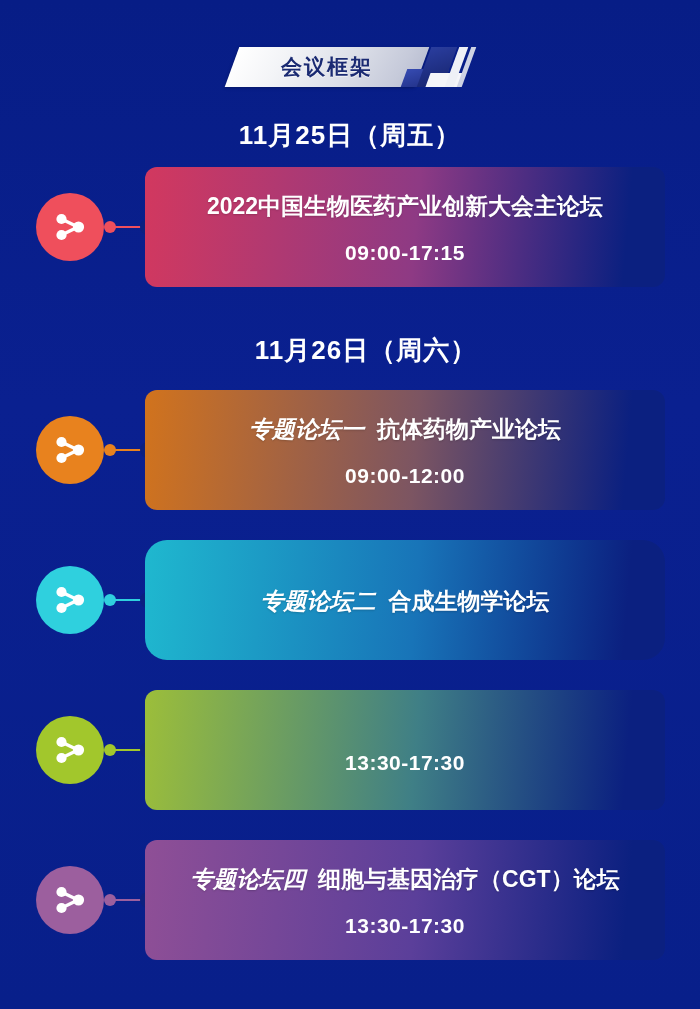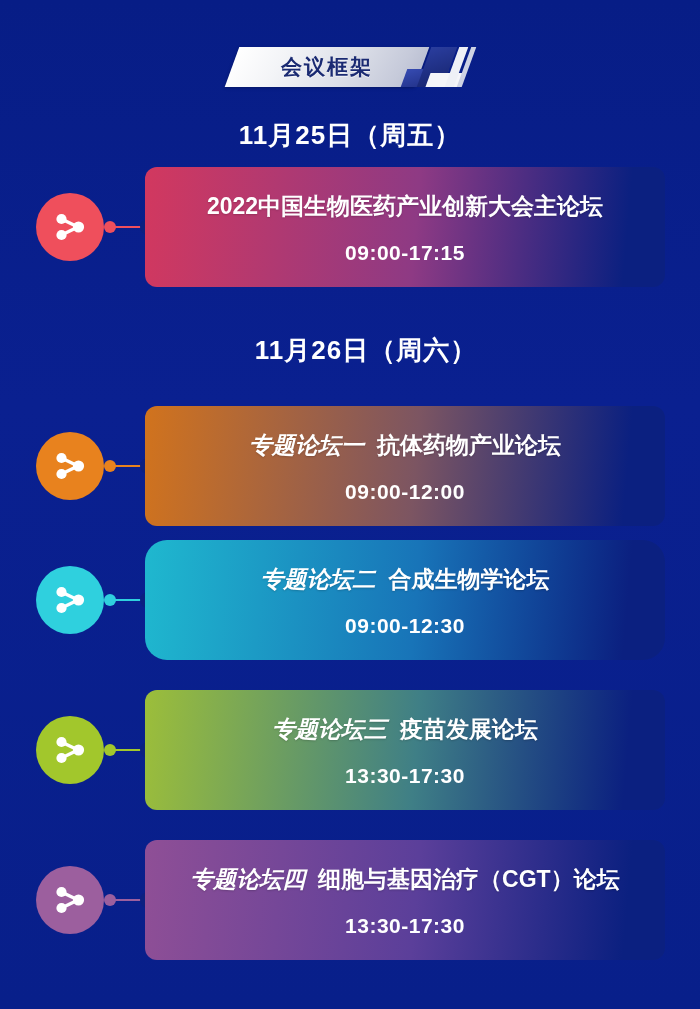--- a/index.html
+++ b/index.html
@@ -203,21 +203,21 @@
           <div class="conn-dot-b"></div>
         </div>
         <div class="card" style="background: linear-gradient(95deg, rgb(210, 56, 95) 0%, rgb(142, 58, 132) 52%, rgb(11, 32, 128) 92%);">
           <div class="card-inner">
             <div class="card-title">2022中国生物医药产业创新大会主论坛</div>
             <div class="card-time">09:00-17:15</div>
           </div>
         </div>
       </div>
       <div class="date-head" style="top: 333px; padding-left: 16px;">11月26日（周六）</div>
-      <div class="row" style="top: 406px;">
+      <div class="row" style="top: 390px;">
         <div class="badge" style="background: rgb(232, 130, 30);">
           <svg viewBox="0 0 40 40" xmlns="http://www.w3.org/2000/svg">
       <line x1="12.5" y1="12.5" x2="28" y2="20" stroke="#fff" stroke-width="3.4" stroke-linecap="round"></line>
       <line x1="12.5" y1="27.5" x2="28" y2="20" stroke="#fff" stroke-width="3.4" stroke-linecap="round"></line>
       <circle cx="11.5" cy="12" r="5.1" fill="#fff"></circle>
       <circle cx="11.5" cy="28" r="5.1" fill="#fff"></circle>
       <circle cx="28.5" cy="20" r="5.6" fill="#fff"></circle>
     </svg>
         </div>
         <div class="connector">
@@ -243,42 +243,40 @@
     </svg>
         </div>
         <div class="connector">
           <div class="conn-line" style="background: rgb(47, 208, 222);"></div>
           <div class="conn-dot-a" style="background: rgb(47, 208, 222);"></div>
           <div class="conn-dot-b"></div>
         </div>
         <div class="card" style="background: linear-gradient(95deg, rgb(31, 184, 207) 0%, rgb(24, 116, 184) 52%, rgb(11, 32, 128) 92%); border-radius: 22px;">
           <div class="card-inner">
             <div class="card-title oblique"><span>专题论坛二</span>&nbsp;&nbsp;<span class="plain">合成生物学论坛</span></div>
-            <div class="card-time">09:00-12:30</div>
           </div>
         </div>
       </div>
       <div class="row" style="top: 690px;">
         <div class="badge" style="background: rgb(162, 199, 44);">
           <svg viewBox="0 0 40 40" xmlns="http://www.w3.org/2000/svg">
       <line x1="12.5" y1="12.5" x2="28" y2="20" stroke="#fff" stroke-width="3.4" stroke-linecap="round"></line>
       <line x1="12.5" y1="27.5" x2="28" y2="20" stroke="#fff" stroke-width="3.4" stroke-linecap="round"></line>
       <circle cx="11.5" cy="12" r="5.1" fill="#fff"></circle>
       <circle cx="11.5" cy="28" r="5.1" fill="#fff"></circle>
       <circle cx="28.5" cy="20" r="5.6" fill="#fff"></circle>
     </svg>
         </div>
         <div class="connector">
           <div class="conn-line" style="background: rgb(162, 199, 44);"></div>
           <div class="conn-dot-a" style="background: rgb(162, 199, 44);"></div>
           <div class="conn-dot-b"></div>
         </div>
         <div class="card" style="background: linear-gradient(95deg, rgb(156, 190, 58) 0%, rgb(63, 127, 134) 52%, rgb(11, 32, 128) 92%);">
           <div class="card-inner">
-            <div class="card-title oblique"><span>专题论坛三</span>&nbsp;&nbsp;<span class="plain">疫苗发展论坛</span></div>
             <div class="card-time">13:30-17:30</div>
           </div>
         </div>
       </div>
       <div class="row" style="top: 840px;">
         <div class="badge" style="background: rgb(156, 95, 158);">
           <svg viewBox="0 0 40 40" xmlns="http://www.w3.org/2000/svg">
       <line x1="12.5" y1="12.5" x2="28" y2="20" stroke="#fff" stroke-width="3.4" stroke-linecap="round"></line>
       <line x1="12.5" y1="27.5" x2="28" y2="20" stroke="#fff" stroke-width="3.4" stroke-linecap="round"></line>
       <circle cx="11.5" cy="12" r="5.1" fill="#fff"></circle>

